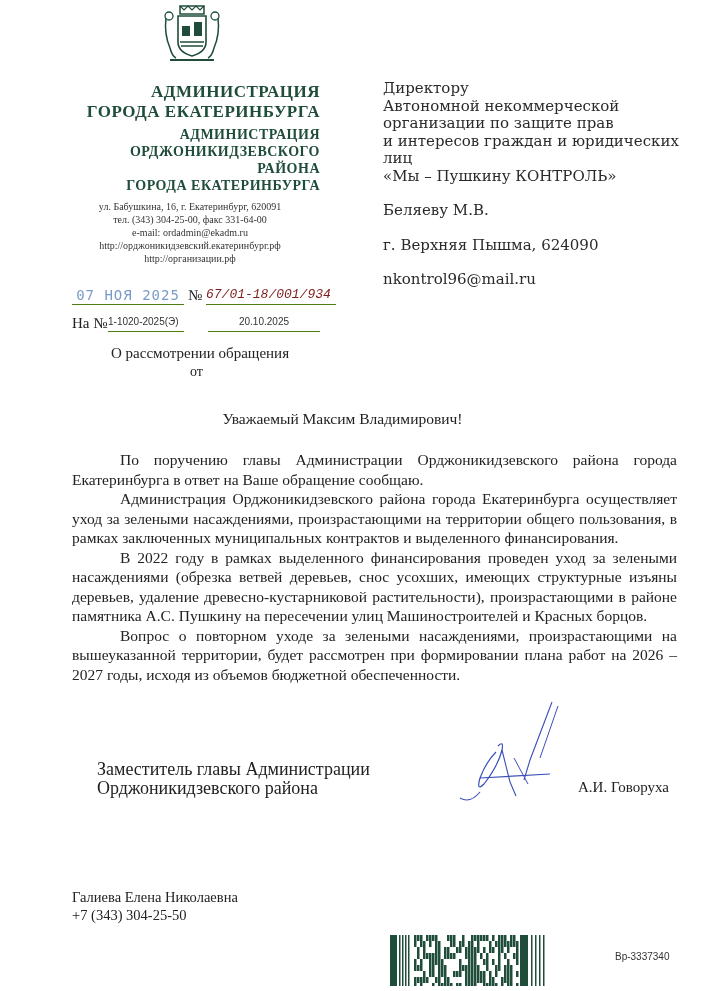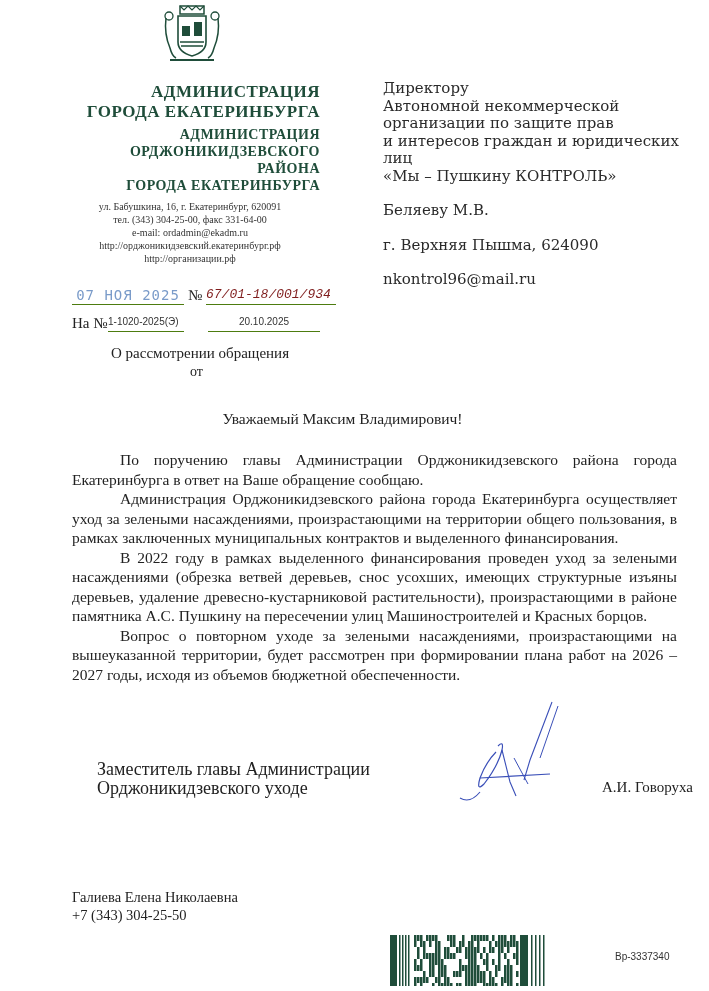--- a/index.html
+++ b/index.html
@@ -13,21 +13,21 @@
   .reg-line { border-bottom: 1px solid #4d7c0f; }
   .stamp { font-family: "DejaVu Sans Mono", monospace; color: #7a9bc9; font-size: 14px; letter-spacing: 1px; }
   .hand { font-family: Liberation Mono, monospace; font-style: italic; color: #7f1d1d; font-size: 13px; }
   .small { font-size: 10px; font-family: "Liberation Sans", sans-serif; color: #333; }
   .recipient { left: 383px; top: 80px; font-size: 15px; line-height: 17.5px; color: #2a2a2a; font-family: "DejaVu Serif", serif; }
   .subject { left: 72px; top: 345px; font-size: 15px; margin-left: 39px; }
   .greeting { left: 0; width: 685px; top: 410px; text-align: center; font-size: 15.5px; }
   .body-text { left: 72px; top: 450px; width: 605px; font-size: 15.5px; line-height: 19.5px; text-align: justify; }
   .body-text p { margin: 0; text-indent: 48px; }
   .sign-left { left: 72px; top: 760px; font-size: 18px; line-height: 19px; margin-left: 25px; }
-  .sign-right { right: 16px; top: 779px; font-size: 15px; }
+  .sign-right { right: 40px; top: 779px; font-size: 15px; }
   .executor { left: 72px; top: 888px; font-size: 14.5px; line-height: 18px; }
   .barcode { left: 390px; top: 935px; width: 170px; height: 51px; }
   .doc-code { left: 615px; top: 951px; font-size: 10px; font-family: "Liberation Sans", sans-serif; color: #333; }
 </style>
 </head>
 <body>
 
 <div class="abs crest">
   <svg width="64" height="62" viewBox="0 0 64 62">
     <rect x="20" y="2" width="24" height="8" fill="none" stroke="#1f4d3a" stroke-width="1.5"></rect>
@@ -100,21 +100,21 @@
 
 <div class="abs body-text">
   <p>По поручению главы Администрации Орджоникидзевского района города Екатеринбурга в ответ на Ваше обращение сообщаю.</p>
   <p>Администрация Орджоникидзевского района города Екатеринбурга осуществляет уход за зелеными насаждениями, произрастающими на территории общего пользования, в рамках заключенных муниципальных контрактов и выделенного финансирования.</p>
   <p>В 2022 году в рамках выделенного финансирования проведен уход за зелеными насаждениями (обрезка ветвей деревьев, снос усохших, имеющих структурные изъяны деревьев, удаление древесно-кустарниковой растительности), произрастающими в районе памятника А.С. Пушкину на пересечении улиц Машиностроителей и Красных борцов.</p>
   <p>Вопрос о повторном уходе за зелеными насаждениями, произрастающими на вышеуказанной территории, будет рассмотрен при формировании плана работ на 2026 – 2027 годы, исходя из объемов бюджетной обеспеченности.</p>
 </div>
 
 <div class="abs sign-left">
   <div>Заместитель главы Администрации</div>
-  <div>Орджоникидзевского уходе</div>
+  <div>Орджоникидзевского района</div>
 </div>
 <div class="abs" style="left:440px; top:700px; width:130px; height:110px;">
   <svg width="130" height="110" viewBox="0 0 130 110">
     <path d="M112 2 L90 60 L84 80" fill="none" stroke="#3a4fb8" stroke-width="1.1"></path>
     <path d="M118 6 L100 58" fill="none" stroke="#3a4fb8" stroke-width="1"></path>
     <path d="M56 52 Q46 62 40 78 Q36 92 44 84 Q58 66 62 50 Q64 40 58 46" fill="none" stroke="#3a4fb8" stroke-width="1.2"></path>
     <path d="M62 50 L70 82 L76 96" fill="none" stroke="#3a4fb8" stroke-width="1.1"></path>
     <path d="M74 58 L88 84" fill="none" stroke="#3a4fb8" stroke-width="1"></path>
     <path d="M40 78 L110 74" fill="none" stroke="#3a4fb8" stroke-width="1.2"></path>
     <path d="M20 98 Q30 104 40 92" fill="none" stroke="#3a4fb8" stroke-width="1.1"></path>

